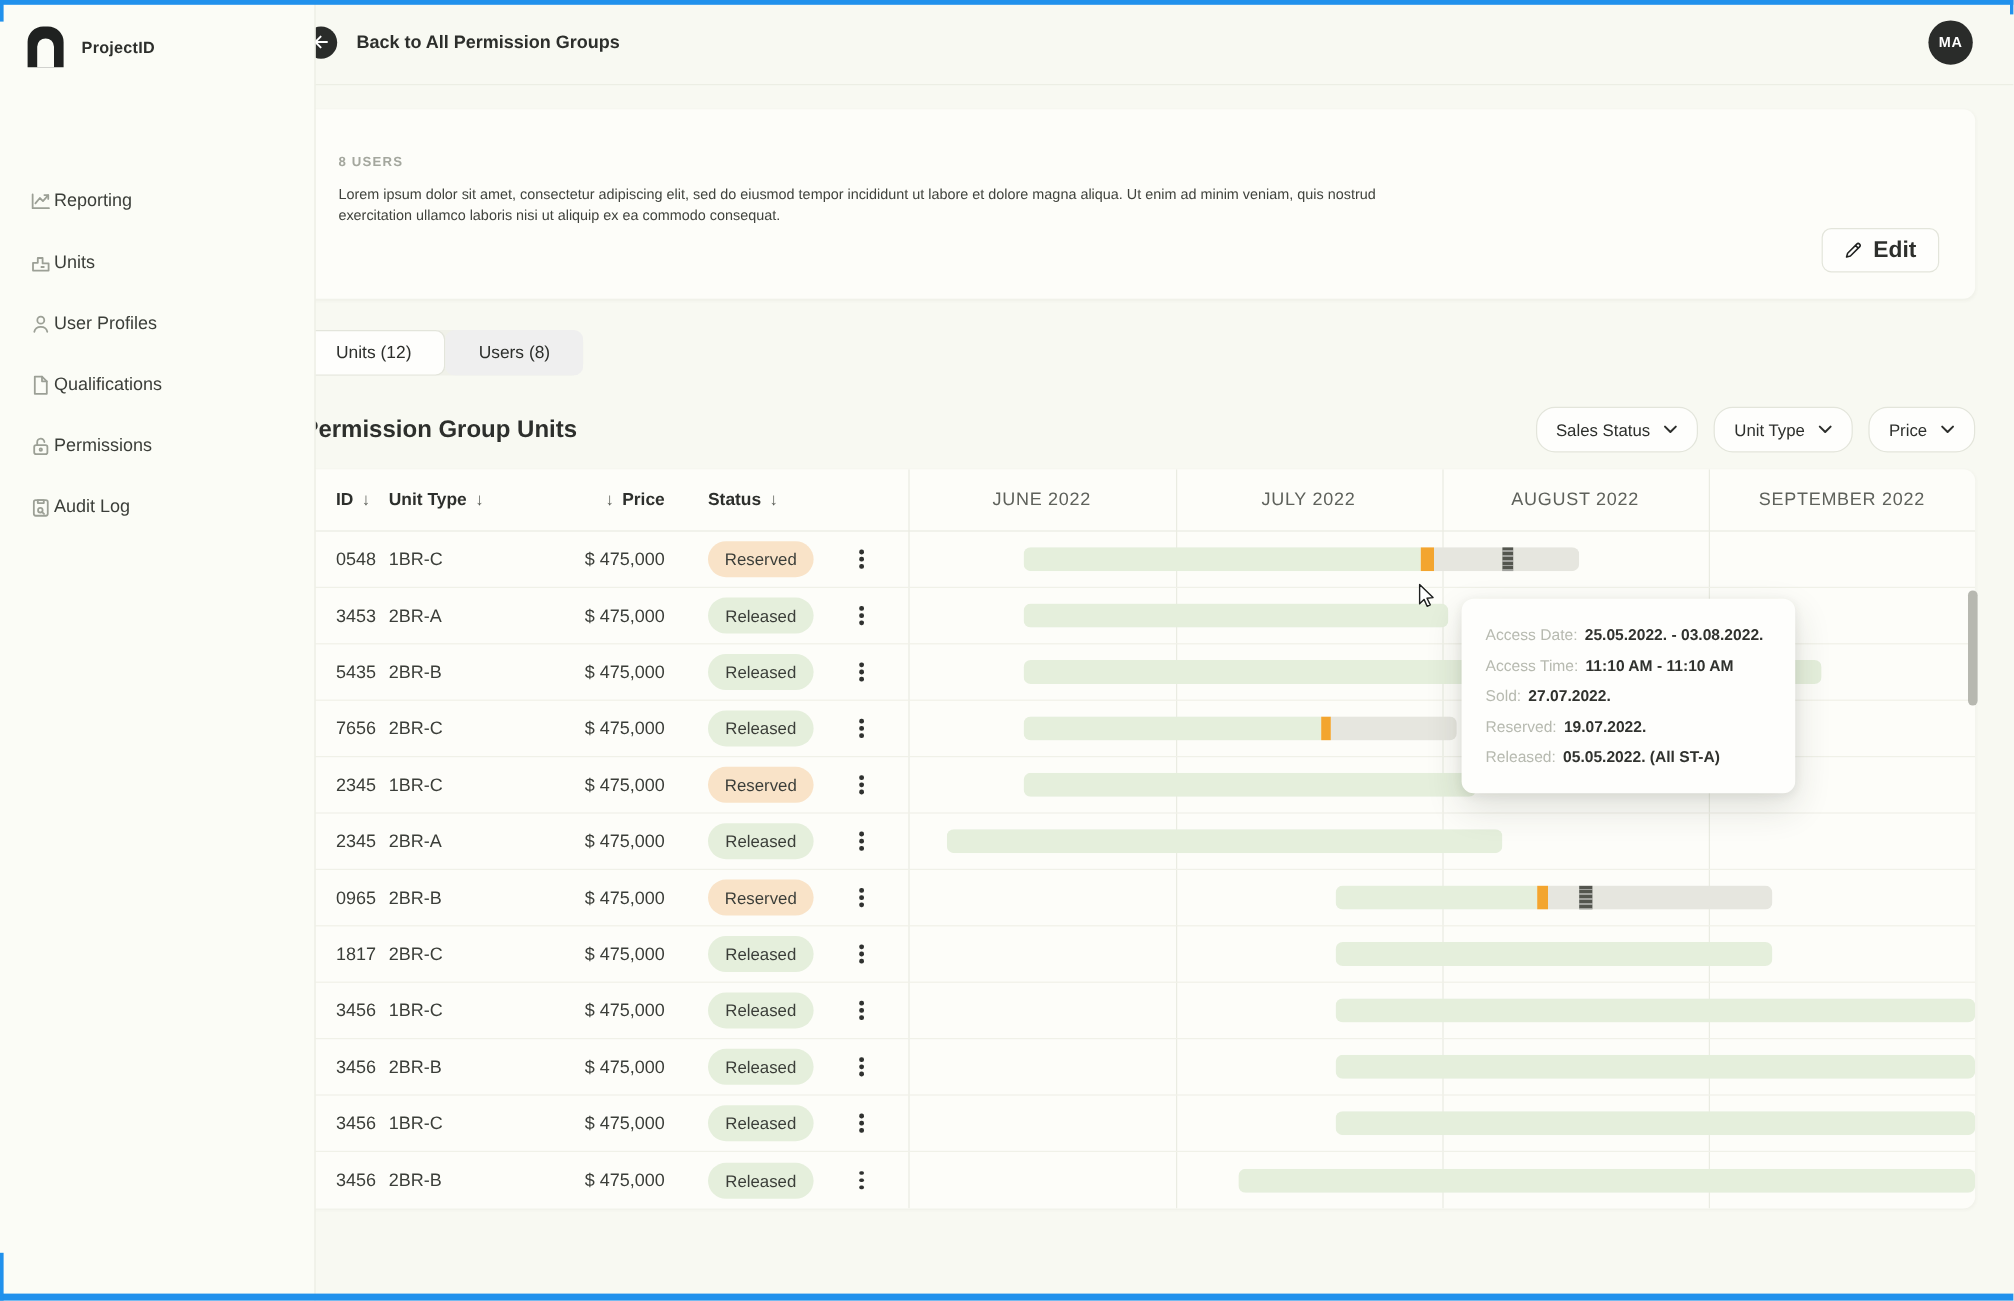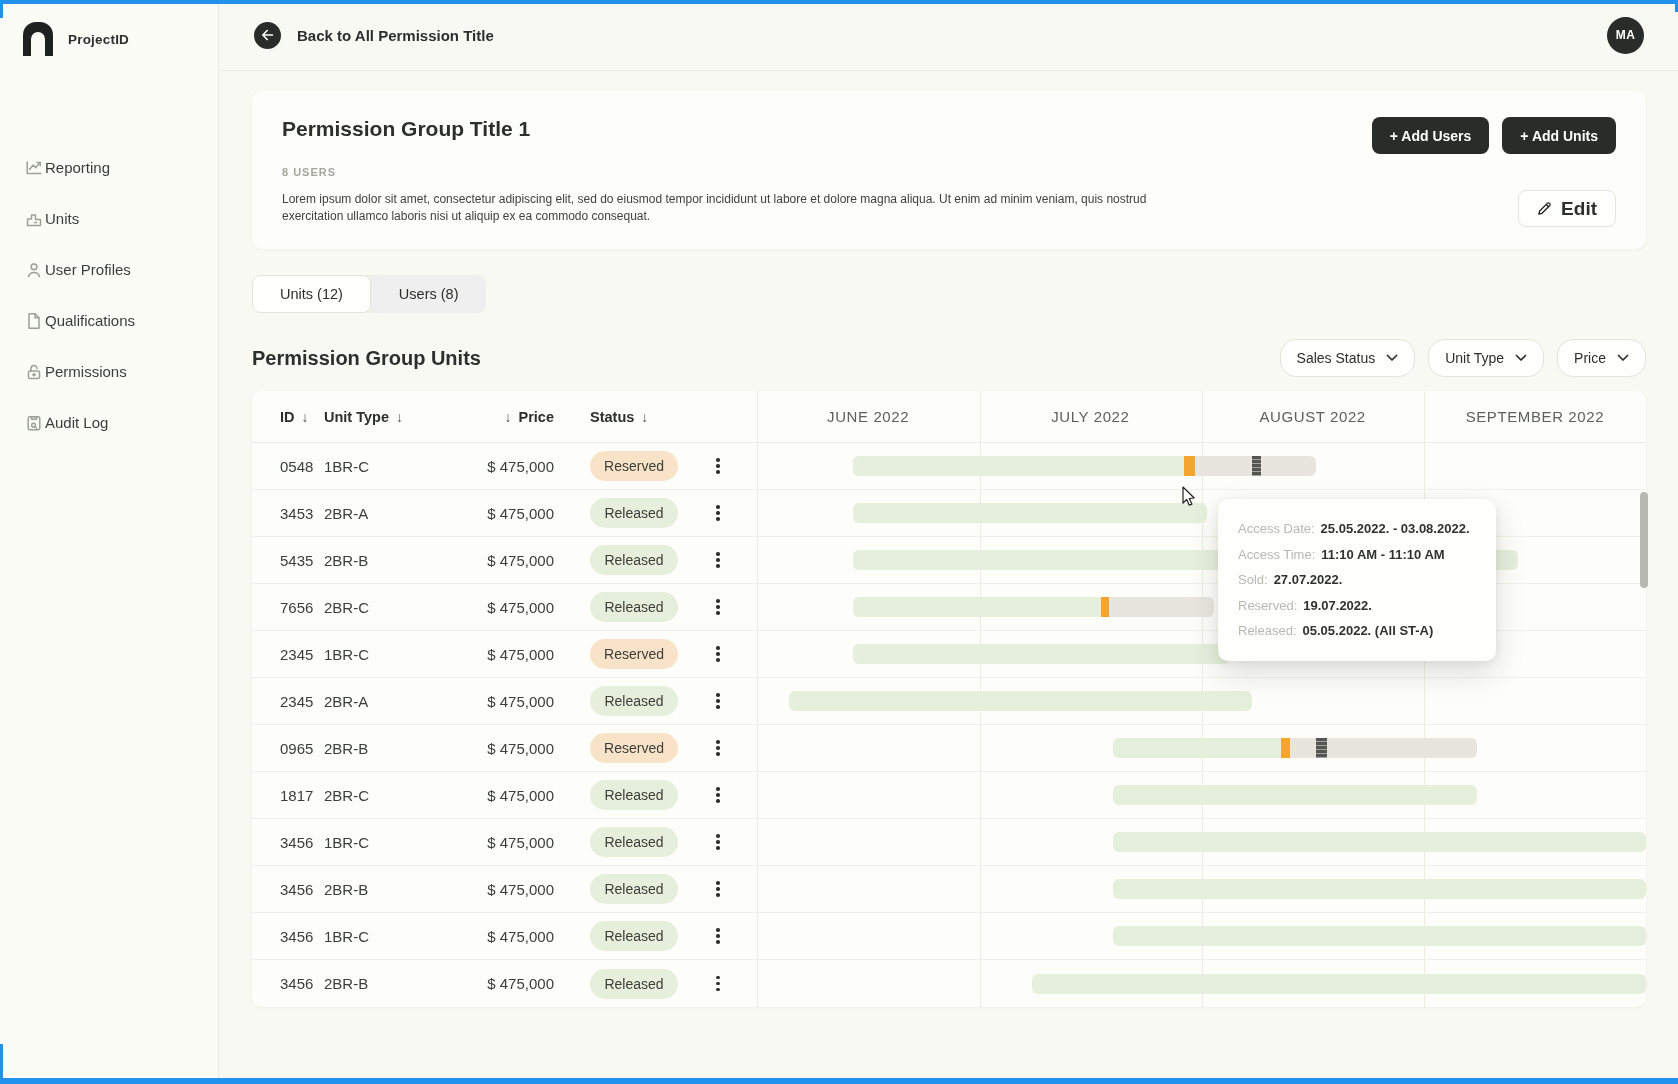--- a/index.html
+++ b/index.html
@@ -11,21 +11,21 @@
     color:#2d2f2c;
   }
   
   .frame-top    { position:absolute; left:0; top:0; width:100%; height:4px; background:var(--c-blue,#2191ec); z-index:50; }
   .frame-bottom { position:absolute; left:0; bottom:0; width:100%; height:6px; background:var(--c-blue,#2191ec); z-index:50; }
   .frame-left-top    { position:absolute; left:0; top:0; width:3px; height:18px; background:var(--c-blue,#2191ec); z-index:50; }
   .frame-left-bottom { position:absolute; left:0; bottom:0; width:3px; height:40px; background:var(--c-blue,#2191ec); z-index:50; }
   .frame-right-top   { position:absolute; right:0; top:0; width:3px; height:12px; background:var(--c-blue,#2191ec); z-index:50; }
 
   
-  .sidebar { position:absolute; left:0; top:0; bottom:0; width:219px;
+  .sidebar { position:absolute; left:0; top:0; bottom:0; width:263px;
              background:#fbfcf6; border-right:1px solid #e9ebe1; z-index:2; }
   .logo-row { display:flex; align-items:center; gap:15px; padding:22px 0 0 23px; }
   .logo-mark { width:30px; height:34px; background:#1f2120; border-radius:13px 13px 0 0; position:relative; }
   .logo-mark::after { content:""; position:absolute; left:8px; right:8px; top:10px; bottom:0;
                       background:#fbfcf6; border-radius:7px 7px 0 0; }
   .brand { font-size:13.5px; font-weight:bold; letter-spacing:.2px; }
   .nav { margin-top:86px; }
   .nav-item { display:flex; align-items:center; gap:2px; height:51px; padding-left:25px;
               font-size:15px; color:#3b3e39; cursor:pointer; }
   .nav-item .nicon { width:18px; height:18px; display:inline-flex; }
@@ -196,33 +196,26 @@
 </aside>
 
 <header class="topbar">
   <button class="back-btn">
     <span style="display:inline-flex">
       <svg width="15" height="14" viewBox="0 0 15 14">
           <path d="M7.2 2.5 2.8 7l4.4 4.5M3 7h9.5" stroke="#fff" stroke-width="1.6" fill="none" stroke-linecap="round" stroke-linejoin="round"></path>
         </svg>
     </span>
   </button>
-  <span class="back-label">Back to All Permission Title</span>
+  <span class="back-label">Back to All Permission Groups</span>
   <div class="avatar">MA</div>
 </header>
 
 <main class="content">
   <section class="group-card">
-    <div class="card-head">
-      <h1>Permission Group Title 1</h1>
-      <div class="head-actions">
-        <button class="btn-dark">+ Add Users</button>
-        <button class="btn-dark">+ Add Units</button>
-      </div>
-    </div>
     <div class="users-label">8 USERS</div>
     <p class="desc">Lorem ipsum dolor sit amet, consectetur adipiscing elit, sed do eiusmod tempor incididunt ut labore et dolore magna aliqua. Ut enim ad minim veniam, quis nostrud exercitation ullamco laboris nisi ut aliquip ex ea commodo consequat.</p>
     <button class="btn-edit">
       <span style="display:inline-flex">
         <svg width="15" height="15" viewBox="0 0 15 15">
             <path d="M1.8 13.2l.9-3.2 7.6-7.6a1.55 1.55 0 0 1 2.3 2.3l-7.6 7.6-3.2.9zM9.2 3.5l2.3 2.3" stroke="#1f2120" stroke-width="1.3" fill="none" stroke-linecap="round" stroke-linejoin="round"></path>
           </svg>
       </span>
       <span>Edit</span>
     </button>

